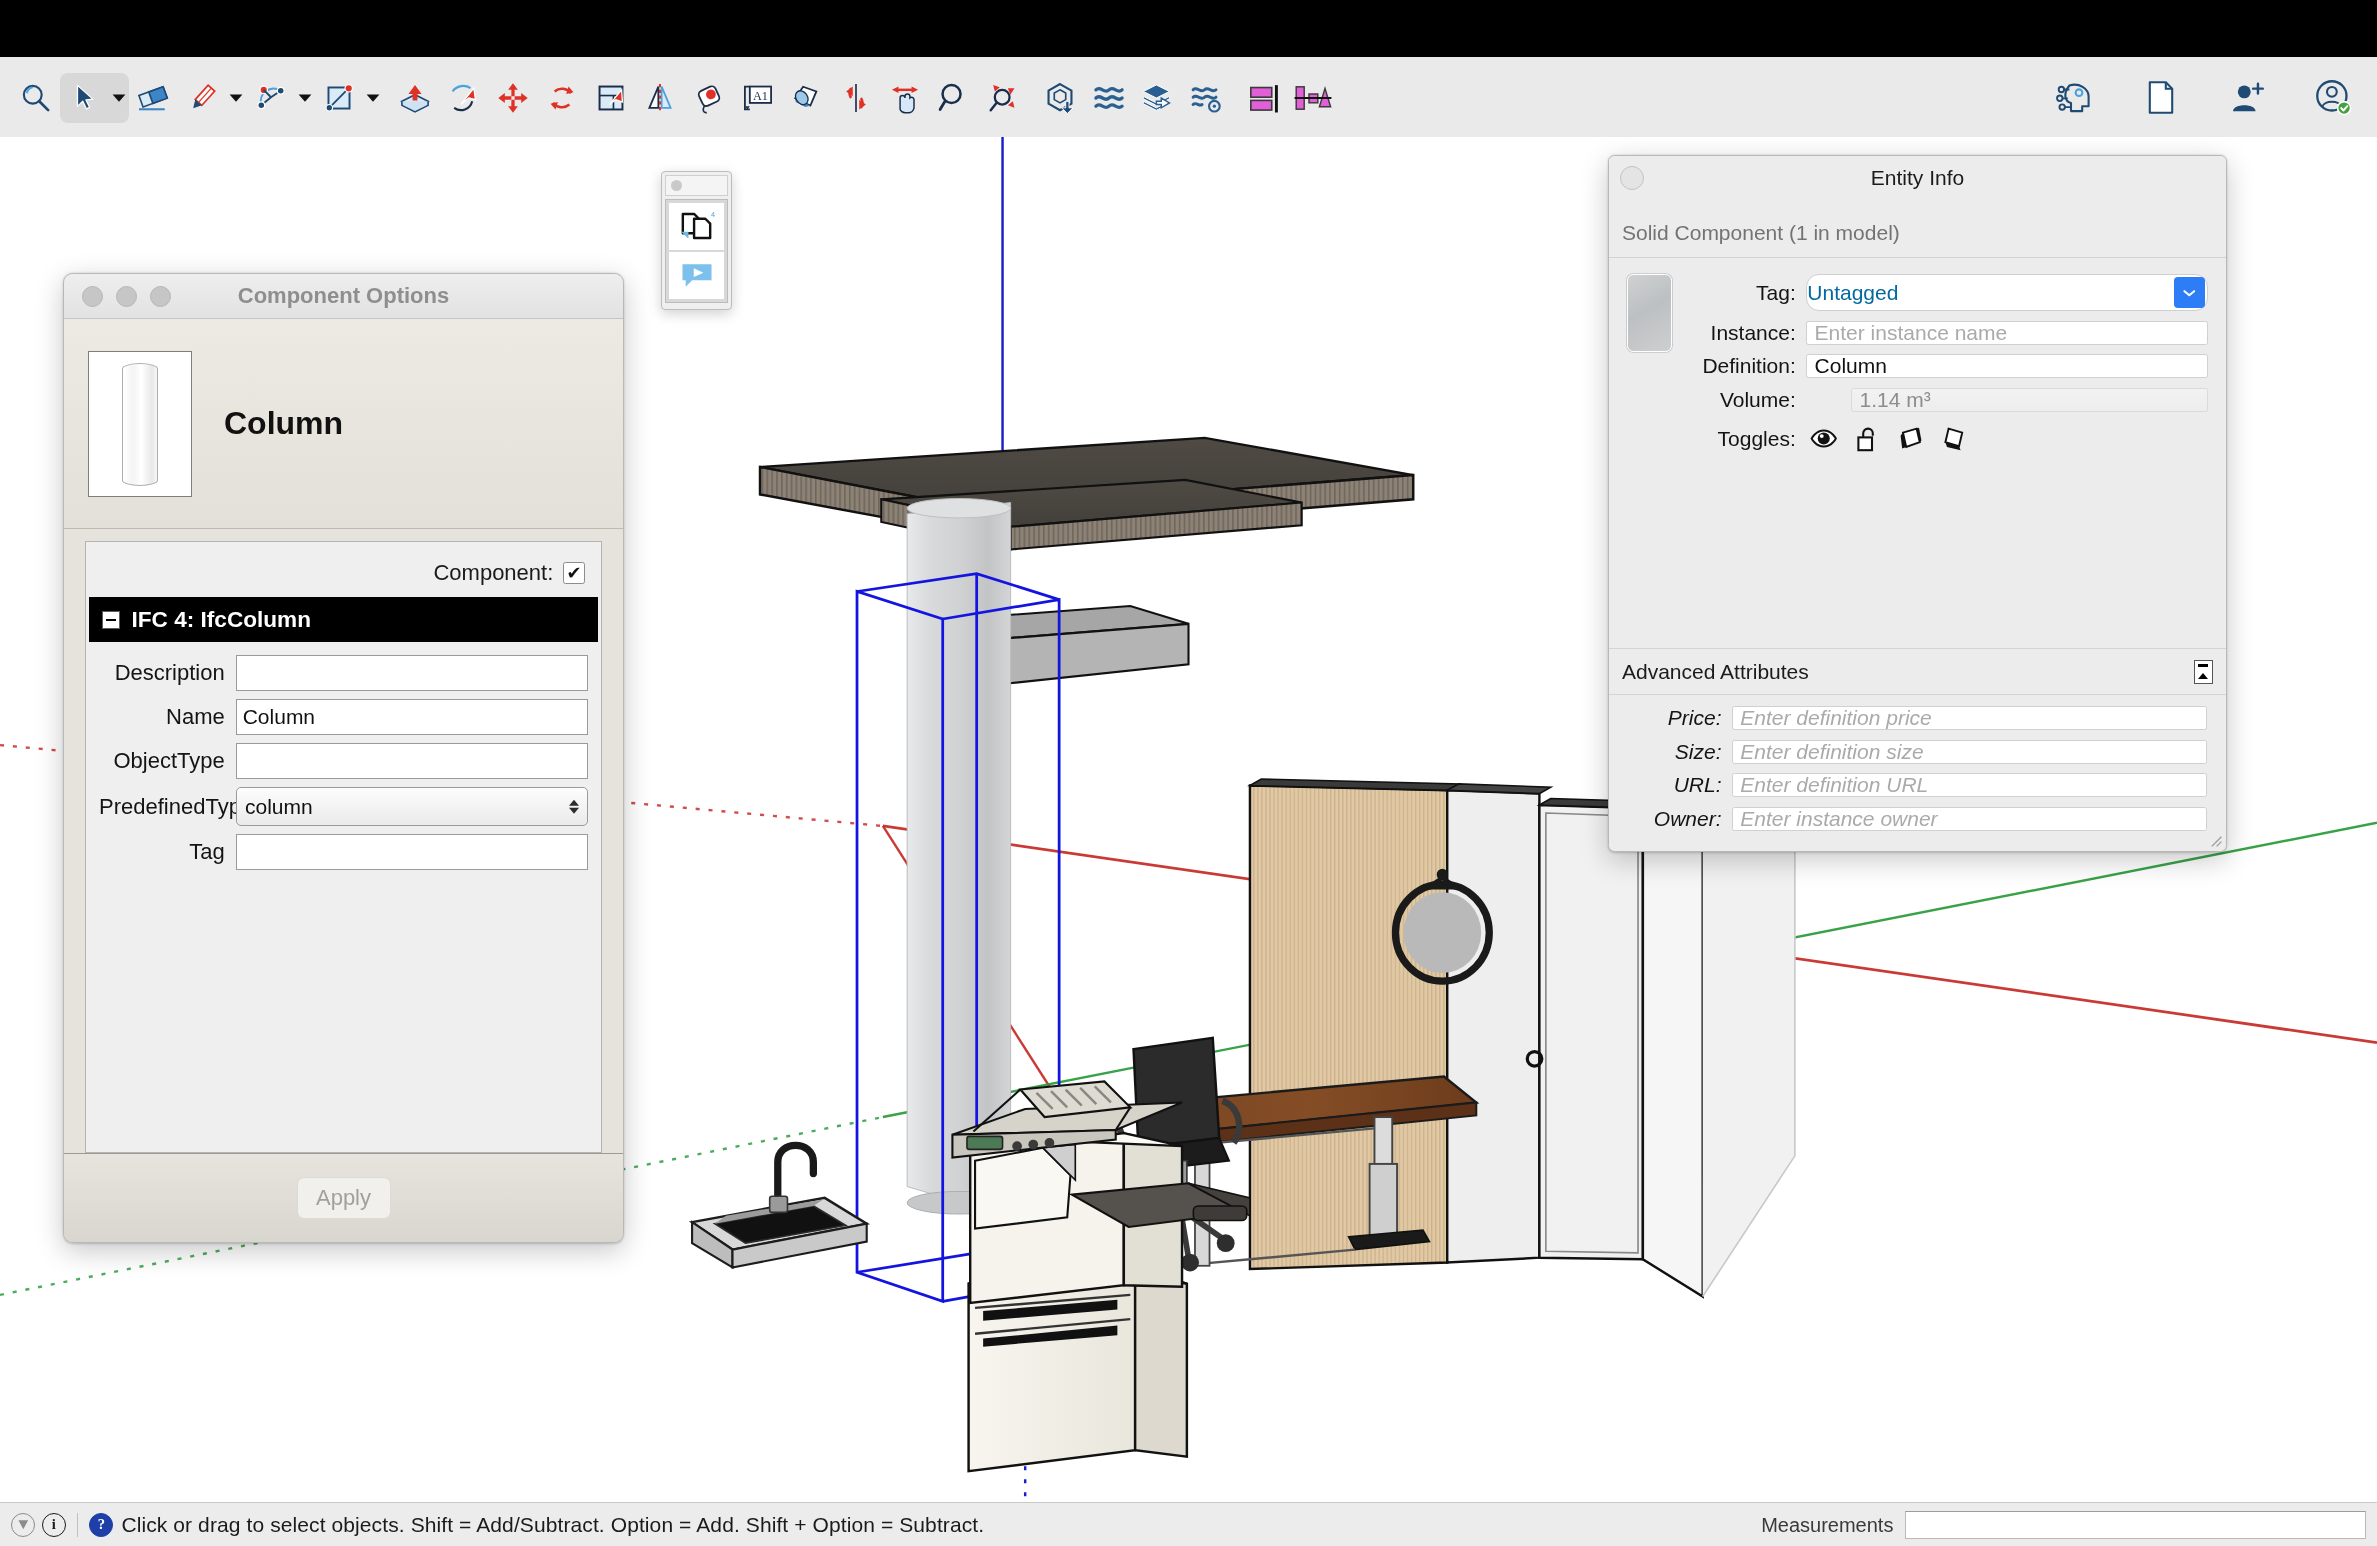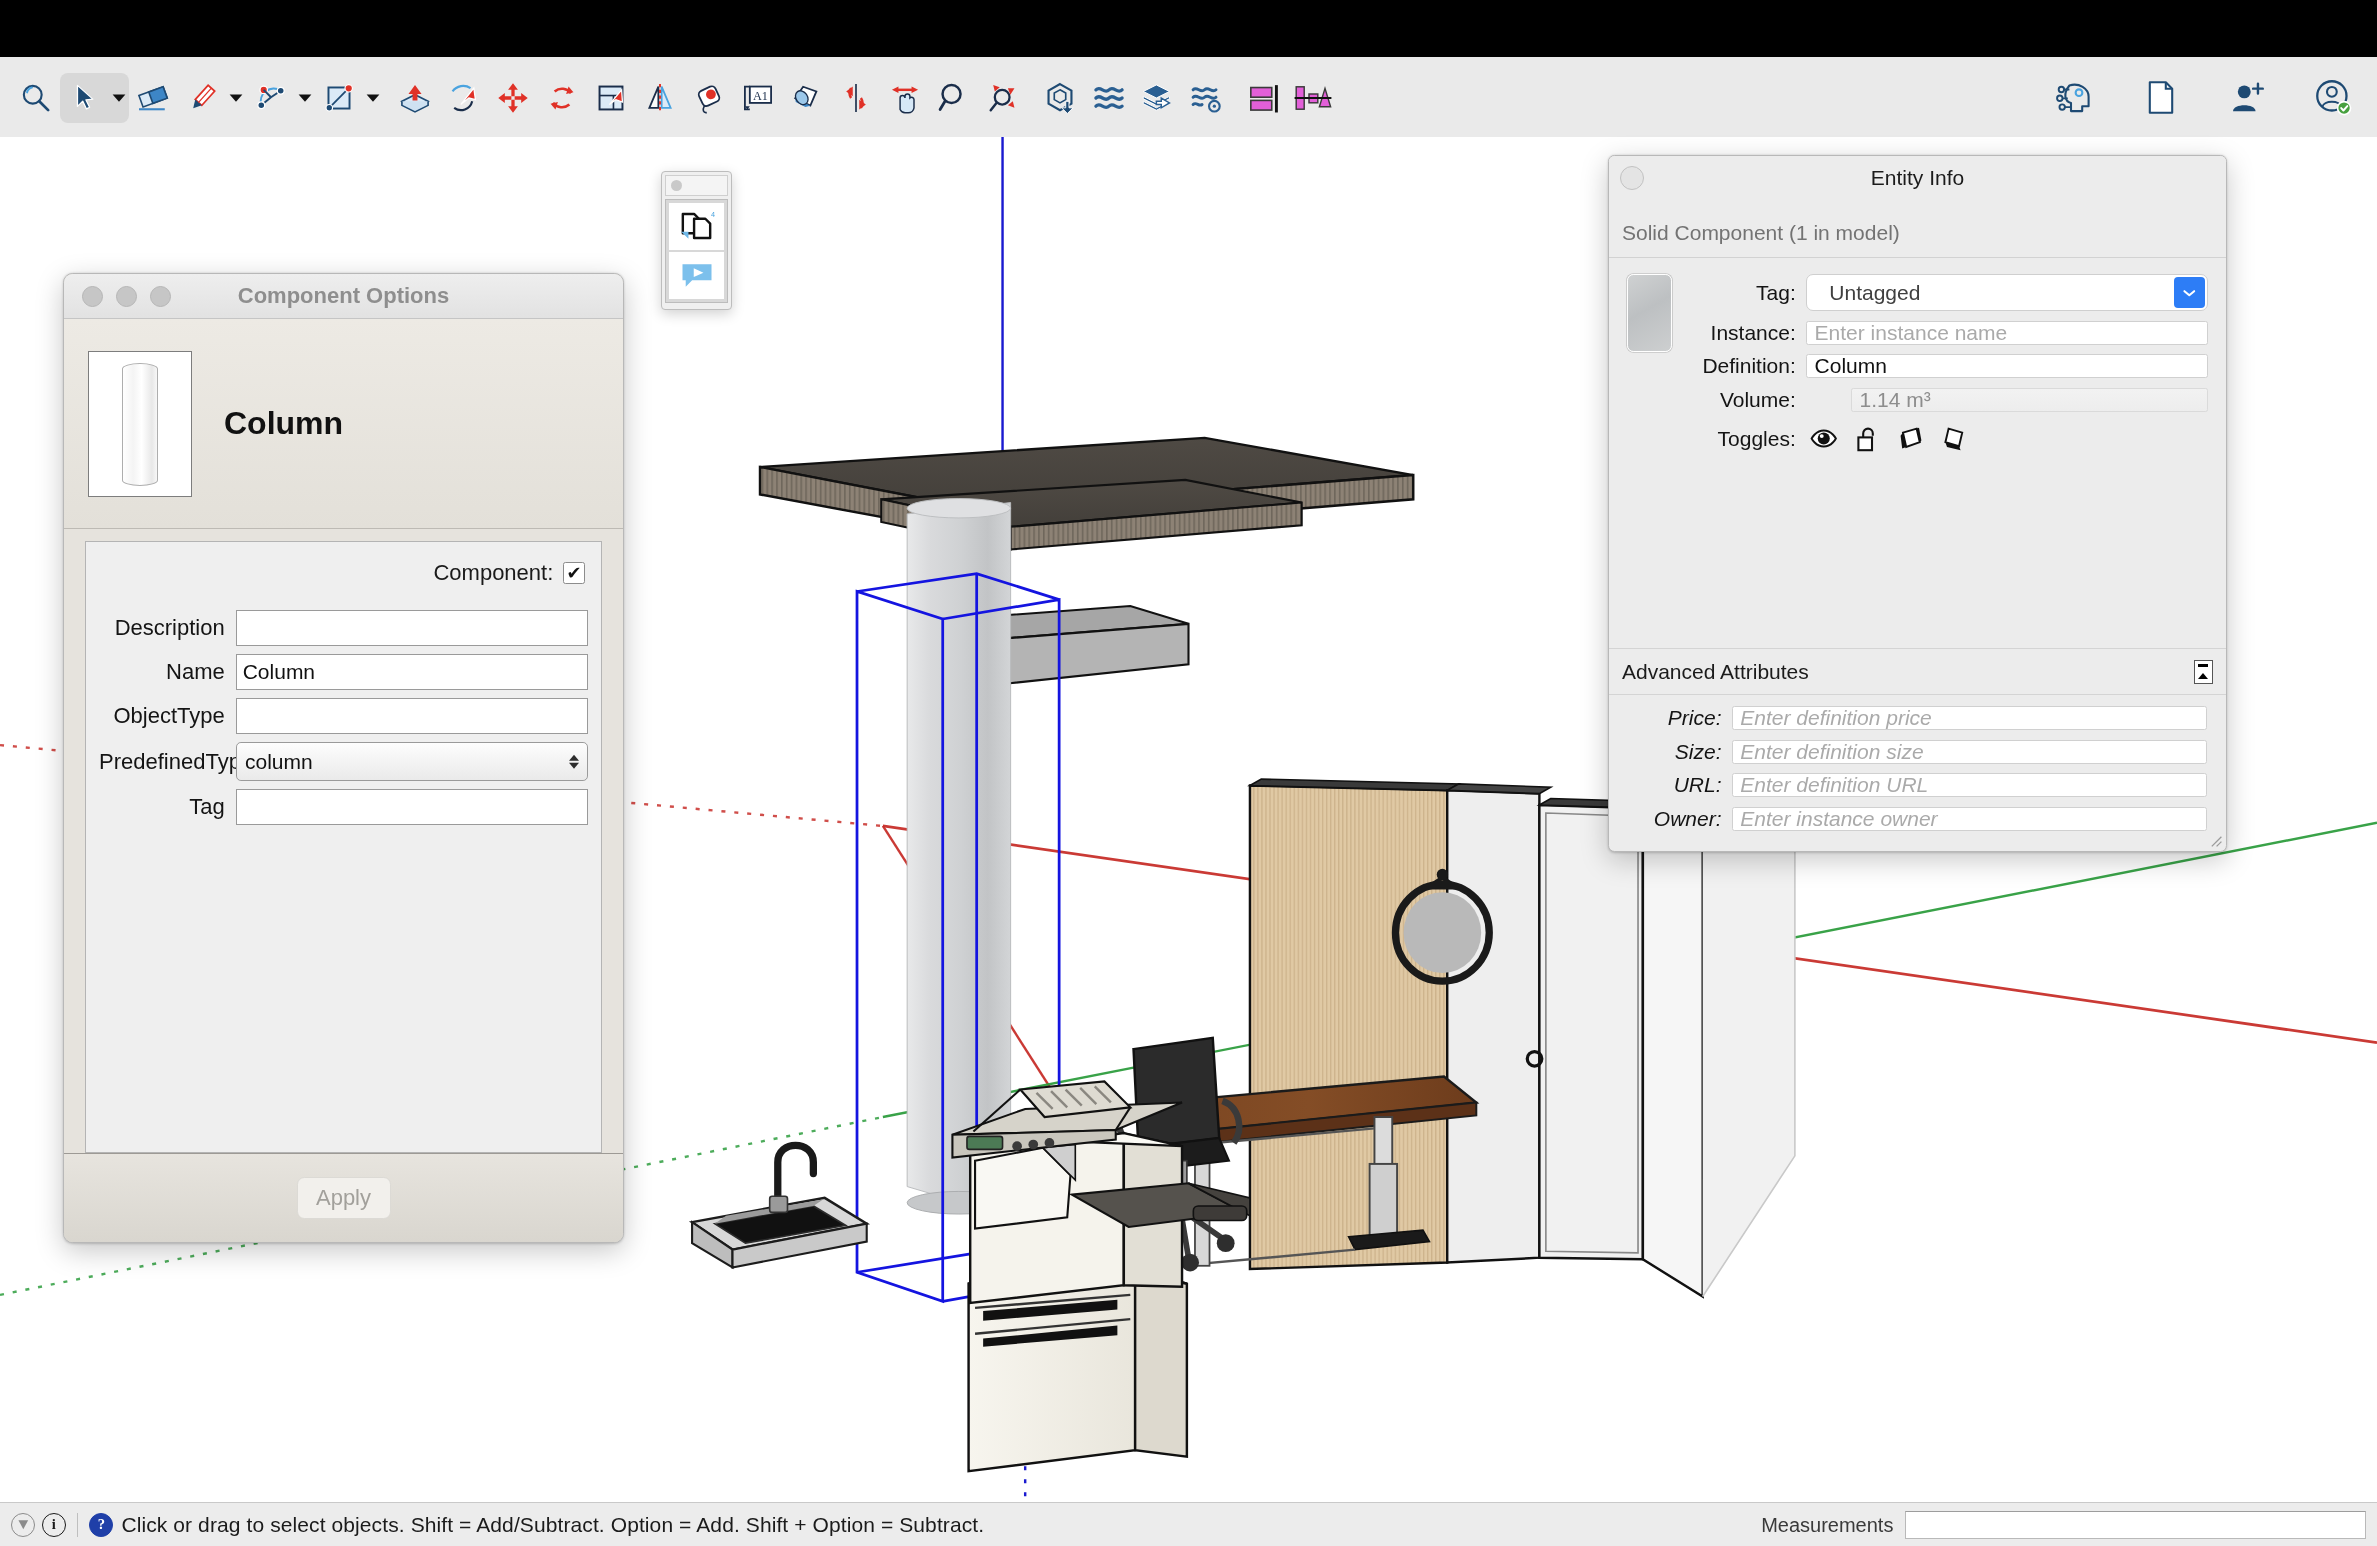--- a/index.html
+++ b/index.html
@@ -199,22 +199,22 @@
   .ei-row{ display:flex;align-items:center;margin-bottom:9.7px;}
   .ei-label{ width:123px;text-align:right;padding-right:10.5px;font-size:21px;color:#141414;}
   .ei-input{
     flex:1;height:24px;background:#ffffff;border:0.8px solid #d0d0d0;
     border-radius:2.4px;display:flex;align-items:center;padding:0 7.3px;
     font-size:21px;color:#111;
   }
   .ei-input.placeholder{ color:#aaaaaa;}
   .ei-input.readonly{ background:linear-gradient(#f2f2f2,#ededed); color:#8d8d8d;border-color:#dadada;margin-left:45px;}
   .ei-select{
-    flex:1;height:37px;background:#ffffff;border:0.8px solid #cfcfcf;border-radius:7px;
-    display:flex;align-items:center;padding:0 22px;font-size:21px;color:#404040;position:relative;
+    flex:1;height:37px;background:#ffffff;border:0.8px solid #cfcfcf;border-radius:13px;
+    display:flex;align-items:center;padding:0 0;font-size:21px;color:#0369a1;position:relative;
   }
   .ei-chevron{
     position:absolute;right:2.4px;top:2.4px;bottom:2.4px;width:31px;border-radius:4px;
     background:#2d7df6;display:flex;align-items:center;justify-content:center;
   }
   .ei-chevron svg{display:block}
   #ei-toggles-row{ display:flex;align-items:center;margin-top:13px;}
   #ei-toggles{ display:flex;align-items:center;gap:16px;padding-left:4px;}
   .tog{ width:27.5px;height:27.5px;display:flex;align-items:center;justify-content:center;}
 
@@ -776,20 +776,26 @@
     </div>
     <div id="co-compname">Column</div>
   </div>
 
   <div id="co-body">
     <div id="co-simplify">
       <span>Component:</span>
       <span class="chk">✔</span>
     </div>
 
+    <div id="ifc-header">
+      <span class="minus-box">
+          <i></i>
+        </span>
+      <span>IFC 4: IfcColumn</span>
+    </div>
 
     <div id="ifc-fields">
       <div class="fld-row">
         <div class="fld-label">Description</div>
         <div class="fld-input"></div>
       </div>
       <div class="fld-row">
         <div class="fld-label">Name</div>
         <div class="fld-input">Column</div>
       </div>

